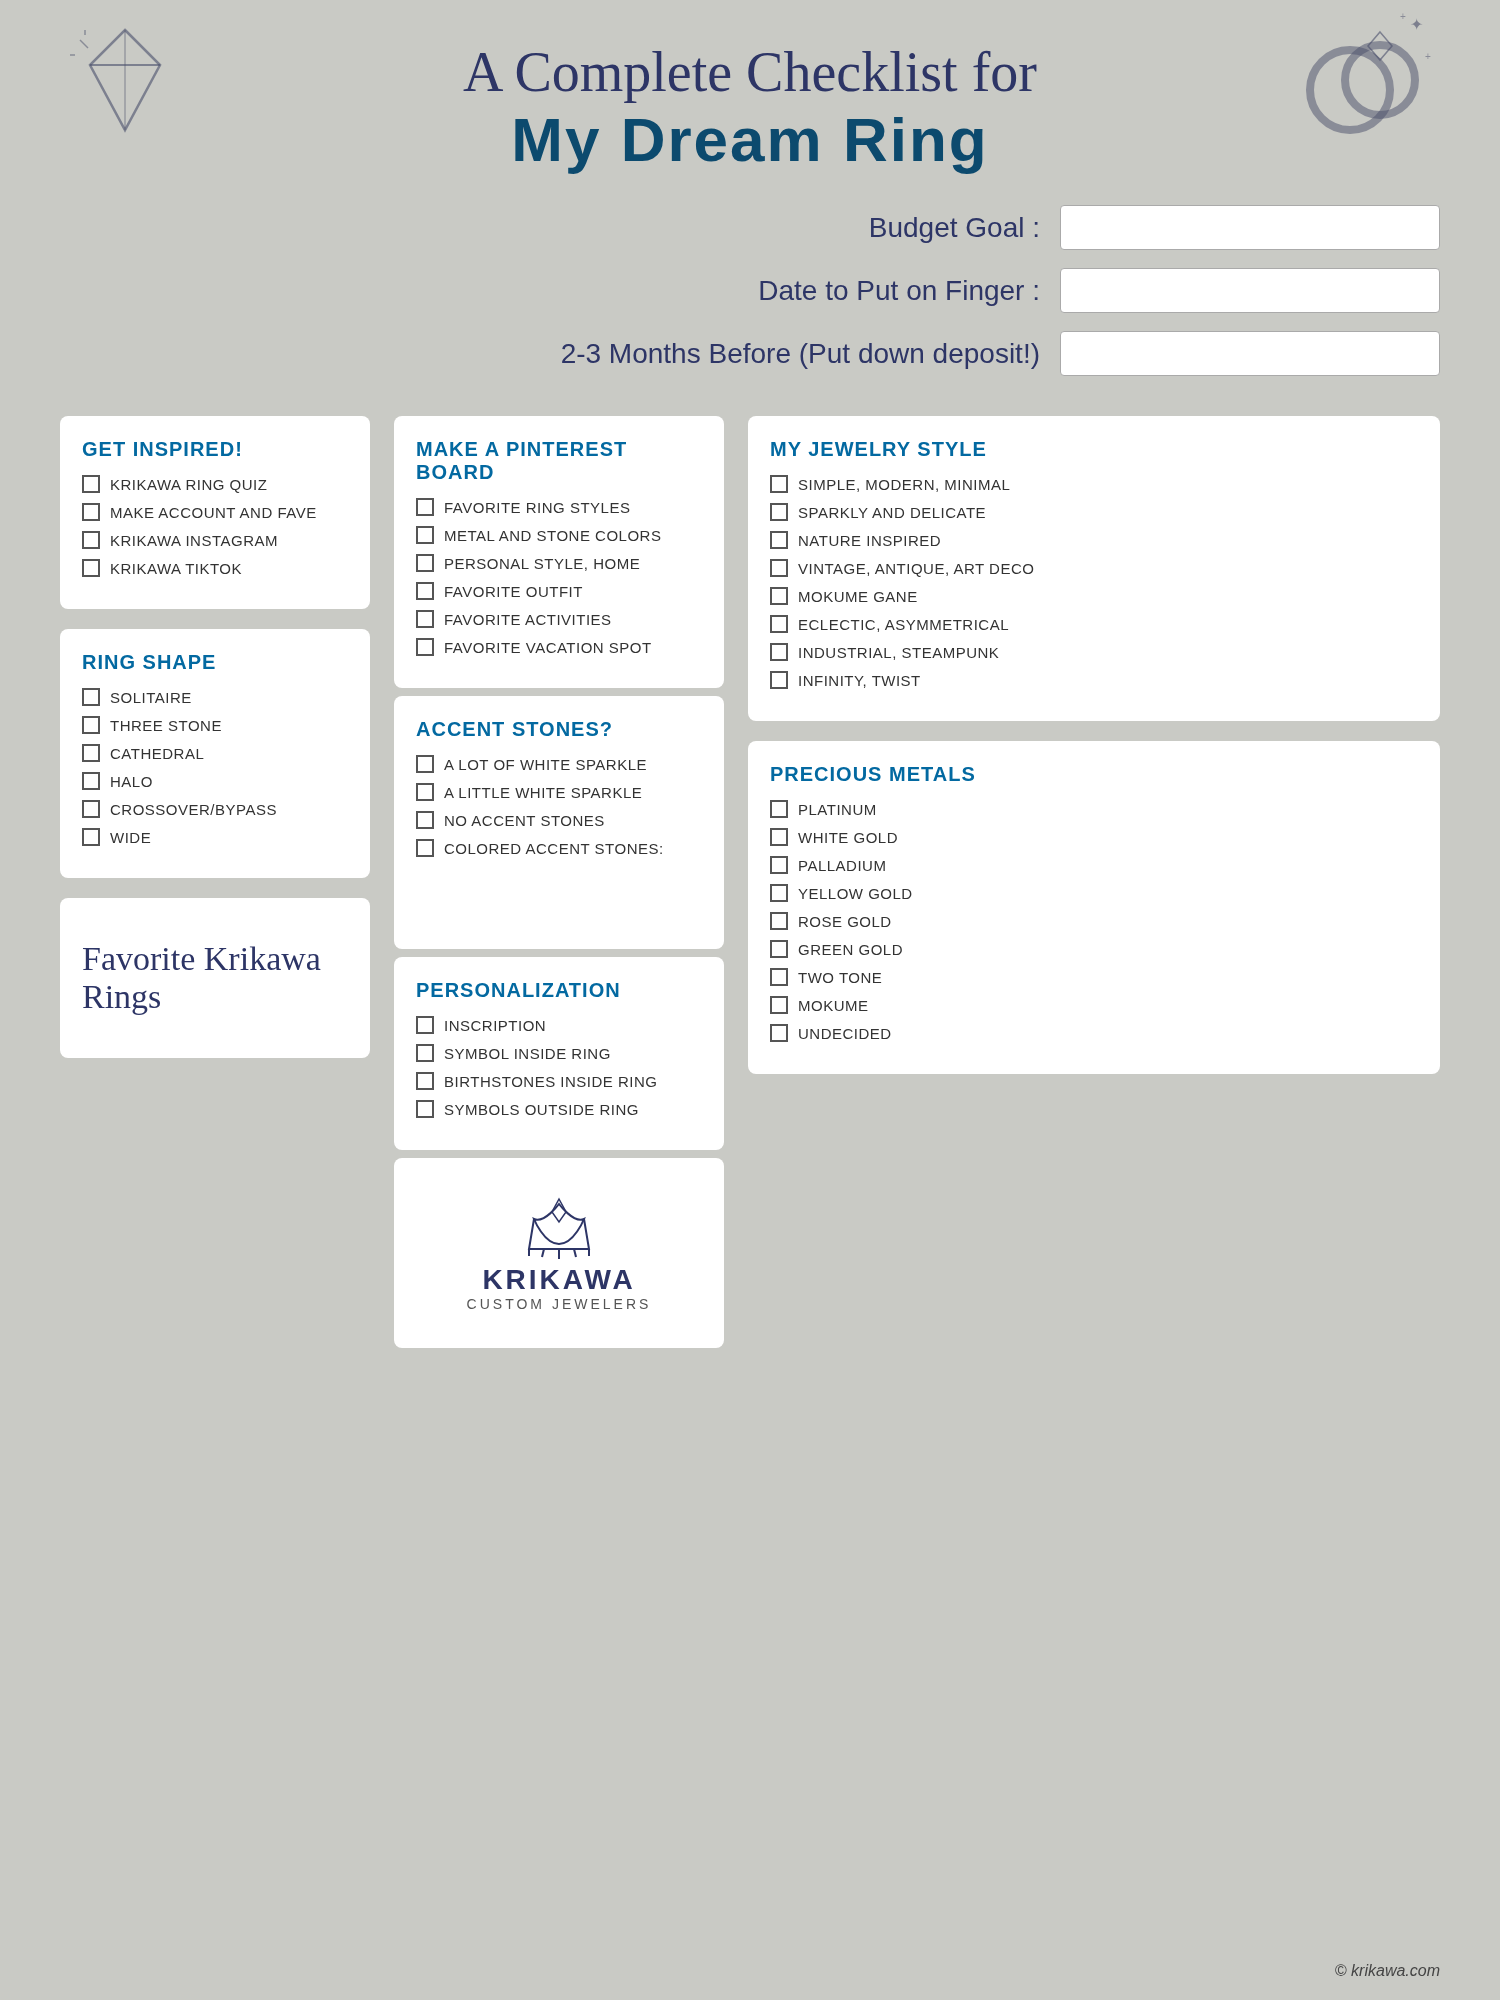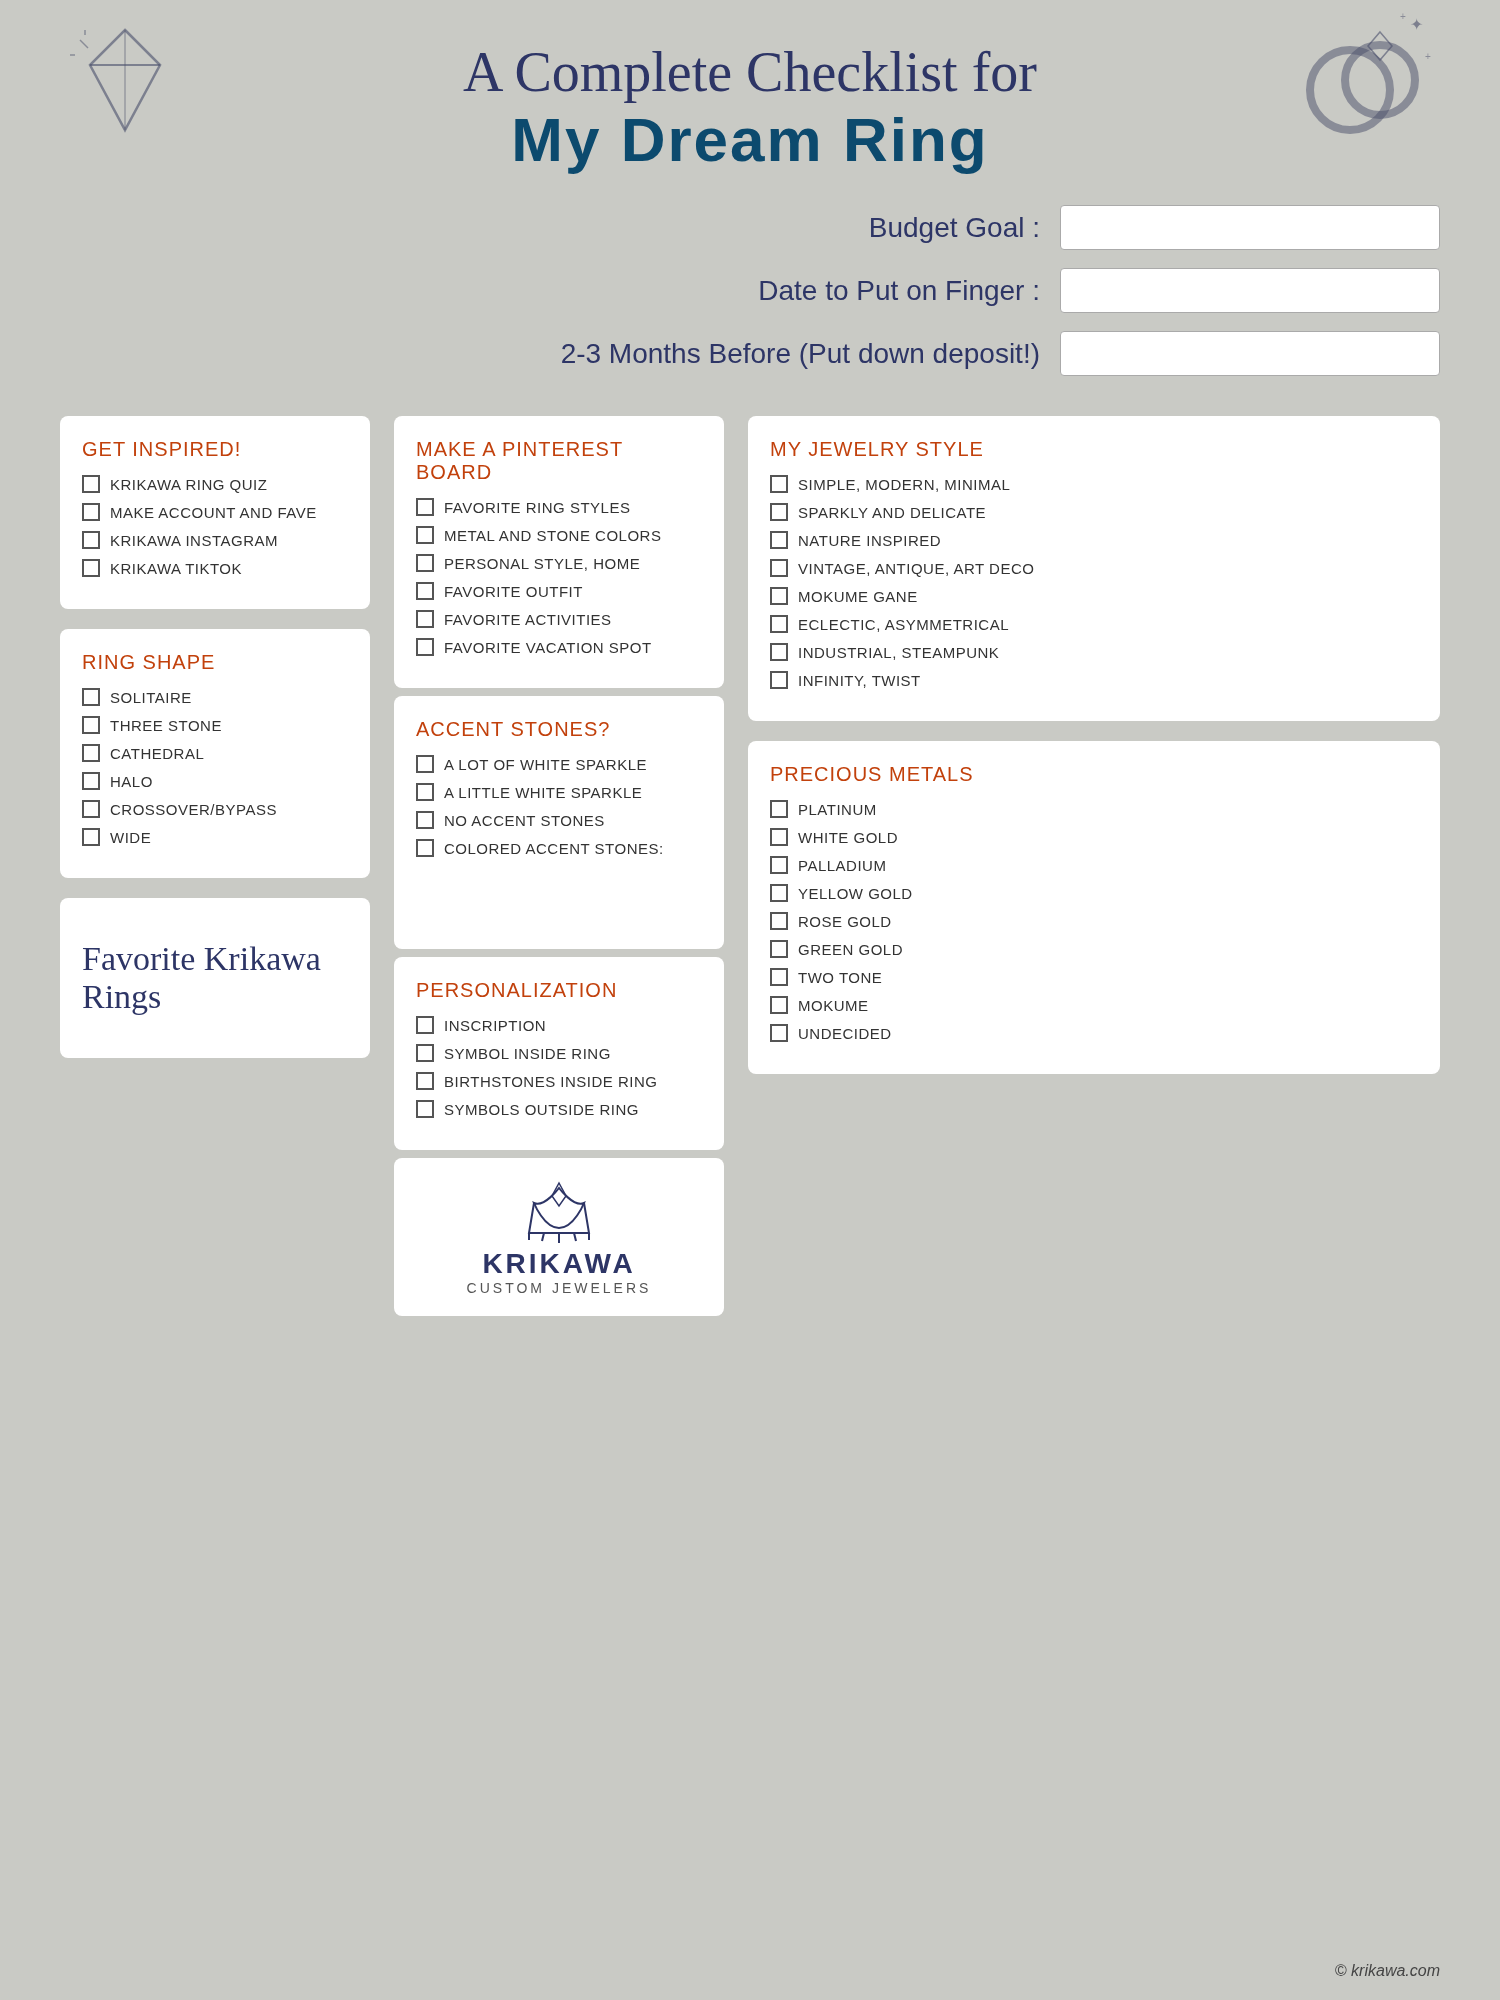--- a/index.html
+++ b/index.html
@@ -69,22 +69,22 @@
 
     
     .card {
       background: white;
       border-radius: 8px;
       padding: 22px 22px 22px 22px;
     }
 
     .card-title {
       font-size: 20px;
-      font-weight: normal;
-      color: #c2410c;
+      font-weight: bold;
+      color: #0369a1;
       margin-bottom: 14px;
       text-transform: uppercase;
       letter-spacing: 1px;
     }
 
     .checklist-item {
       display: flex;
       align-items: center;
       gap: 10px;
       margin-bottom: 10px;
@@ -175,21 +175,21 @@
       flex: 1;
     }
 
     .card-tall {
       min-height: 160px;
     }
 
     .card-logo {
       background: white;
       border-radius: 8px;
-      padding: 0;
+      padding: 16px;
     }
 
     
     .deco-left-svg {
       position: absolute;
       left: 60px;
       top: 20px;
     }
     .deco-right-svg {
       position: absolute;

